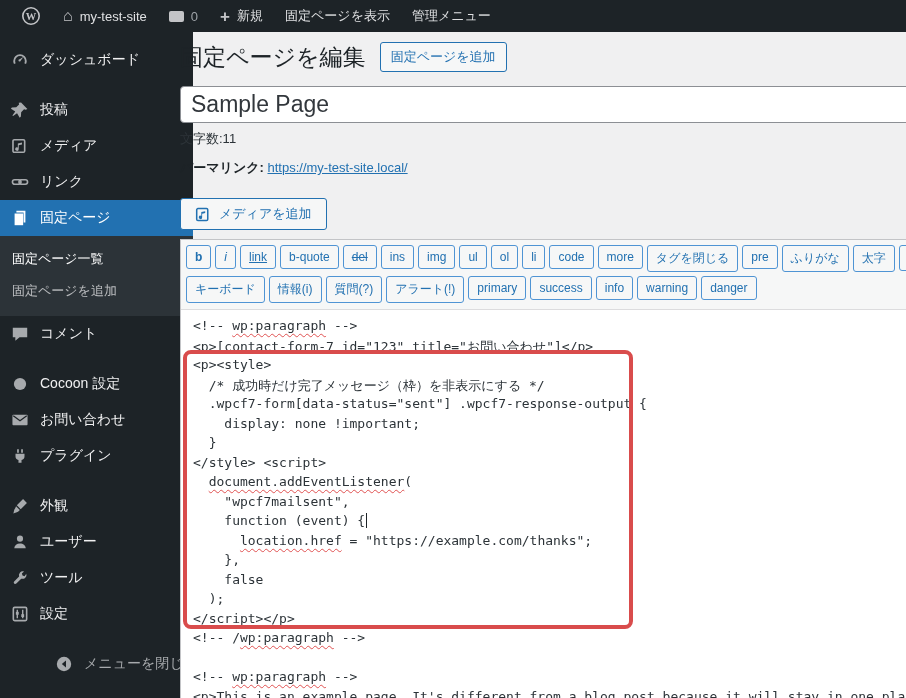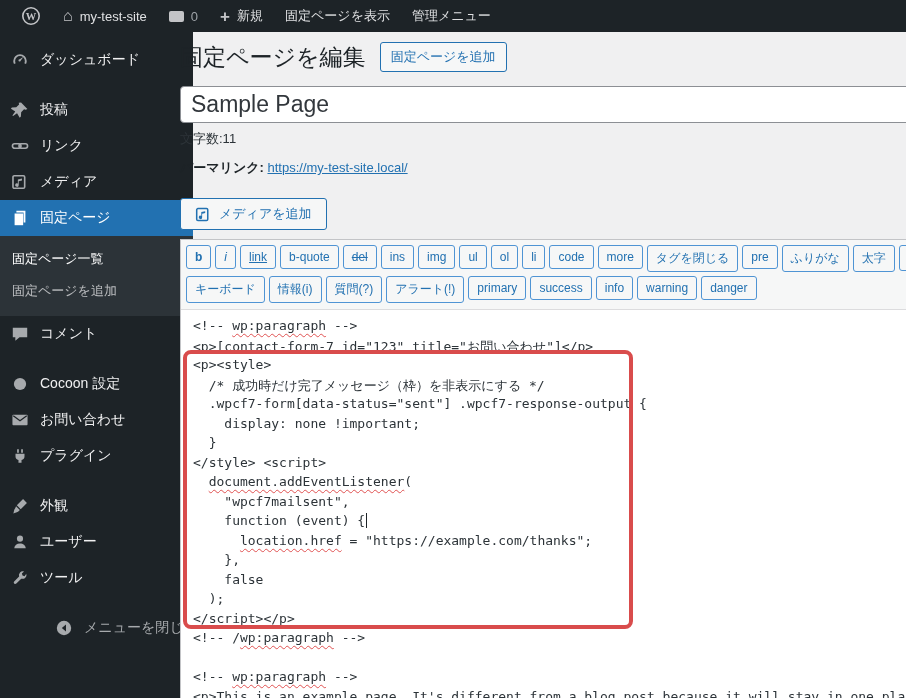--- a/index.html
+++ b/index.html
@@ -117,37 +117,37 @@
       <span class="micon">
         <svg viewBox="0 0 20 20">
           <path fill="currentColor" d="M11.2 1.8l7 7-1.9.9-1.8-.4-3.2 3.2-.3 4.8-1.3 1.2-3-4.9-4.4 3.1-.7-.7 3.1-4.4-4.9-3 1.2-1.3 4.8-.3 3.2-3.2-.4-1.8z"></path>
         </svg>
       </span>
       <span class="mlabel">投稿</span>
     </div>
     <div class="menu-item">
       <span class="micon">
         <svg viewBox="0 0 20 20">
+          <rect x="2.2" y="3" width="13" height="14" rx="1.5" fill="none" stroke="currentColor" stroke-width="1.8"></rect>
+          <path fill="currentColor" d="M12.2 6.2l-4.6 1v4.5a2 2 0 1 0 1 1.7V9.1l3.6-.8z"></path>
+        </svg>
+      </span>
+      <span class="mlabel">メディア</span>
+    </div>
+    <div class="menu-item">
+      <span class="micon">
+        <svg viewBox="0 0 20 20">
           <g fill="none" stroke="currentColor" stroke-width="1.8">
             <rect x="1.6" y="7.5" width="9.5" height="5" rx="2.5"></rect>
             <rect x="8.9" y="7.5" width="9.5" height="5" rx="2.5"></rect>
           </g>
         </svg>
       </span>
       <span class="mlabel">リンク</span>
     </div>
-    <div class="menu-item">
-      <span class="micon">
-        <svg viewBox="0 0 20 20">
-          <rect x="2.2" y="3" width="13" height="14" rx="1.5" fill="none" stroke="currentColor" stroke-width="1.8"></rect>
-          <path fill="currentColor" d="M12.2 6.2l-4.6 1v4.5a2 2 0 1 0 1 1.7V9.1l3.6-.8z"></path>
-        </svg>
-      </span>
-      <span class="mlabel">メディア</span>
-    </div>
     <div class="menu-item active">
       <span class="micon">
         <svg viewBox="0 0 20 20">
           <path fill="currentColor" d="M6 2h10v13h-2V4H6z"></path>
           <rect x="4" y="5" width="9.5" height="13" fill="currentColor"></rect>
         </svg>
       </span>
       <span class="mlabel">固定ページ</span>
     </div>
     <div class="submenu">
@@ -204,20 +204,31 @@
       </span>
       <span class="mlabel">ユーザー</span>
     </div>
     <div class="menu-item">
       <span class="micon">
         <svg viewBox="0 0 20 20">
           <path fill="currentColor" d="M17 5.2a4.4 4.4 0 0 1-5.6 5.5l-5.5 5.5a1.7 1.7 0 0 1-2.4-2.4L9 8.3a4.4 4.4 0 0 1 5.5-5.6l-2.4 2.4.7 2.2 2.2.7z"></path>
         </svg>
       </span>
       <span class="mlabel">ツール</span>
+    </div>
+    <div class="menu-item">
+      <span class="micon">
+        <svg viewBox="0 0 20 20">
+          <rect x="2.6" y="2.6" width="14.8" height="14.8" rx="1.5" fill="none" stroke="currentColor" stroke-width="1.8"></rect>
+          <path d="M7 5.3v9.4M13 5.3v9.4" stroke="currentColor" stroke-width="1.6" fill="none"></path>
+          <rect x="5.4" y="7.6" width="3.2" height="3.2" fill="currentColor"></rect>
+          <rect x="11.4" y="10.2" width="3.2" height="3.2" fill="currentColor"></rect>
+        </svg>
+      </span>
+      <span class="mlabel">設定</span>
     </div>
     <div class="menu-item dim" style="margin-top: 14px; margin-left: 44px;">
       <span class="micon">
         <svg viewBox="0 0 20 20">
           <circle cx="10" cy="10" r="8" fill="currentColor"></circle>
           <path d="M12.2 6L7.6 10l4.6 4z" fill="#1d2327"></path>
         </svg>
       </span>
       <span class="mlabel">メニューを閉じる</span>
     </div>

